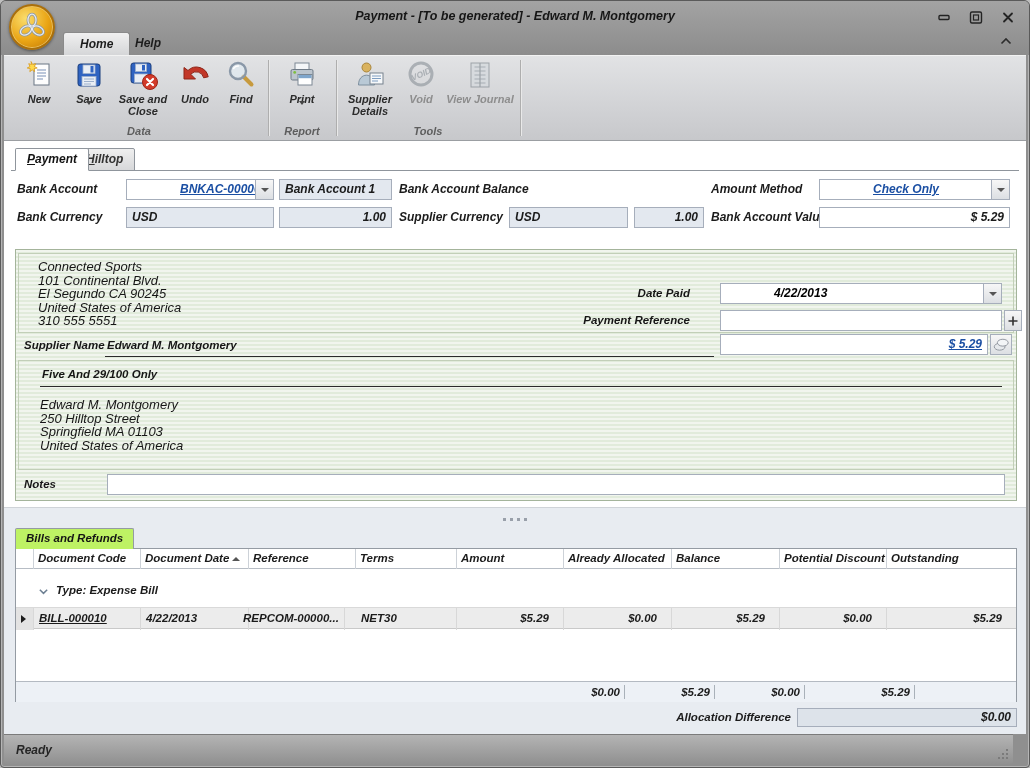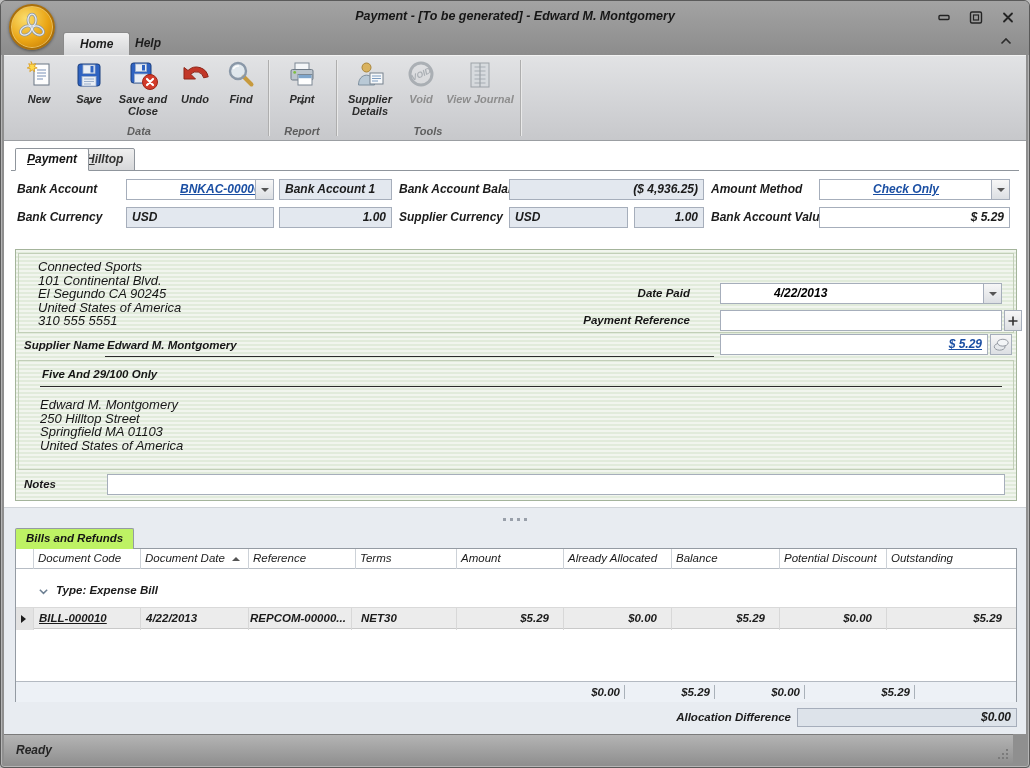--- a/index.html
+++ b/index.html
@@ -88,21 +88,21 @@
                justify-content:center; }
   .splitdots i { width:3px; height:3px; background:#99a0aa; display:block; }
   .btab { position:absolute; left:11px; top:20px; height:21px; line-height:19px; padding:0 10px;
           background:#bef264; border:1px solid #949ba3; border-bottom:none; font-size:11.5px;
           font-weight:bold; color:#141414; border-radius:2px 2px 0 0; z-index:2; }
   .grid { position:absolute; left:11px; top:40px; width:1002px; height:154px; background:#fff;
           border:1px solid #949ba3; }
   .ghead { position:absolute; left:0; top:0; right:0; height:20px; background:#fff;
            border-bottom:1px solid #b7bdc5; }
   .hcell { position:absolute; top:0; height:20px; line-height:19px; font-size:11.5px;
-           font-weight:normal; color:#1b1b1b; padding:0 4px; border-right:1px solid #cdd2d8;
+           font-weight:bold; color:#1b1b1b; padding:0 4px; border-right:1px solid #cdd2d8;
            white-space:nowrap; overflow:hidden; }
   .grow { position:absolute; left:0; right:0; font-size:11.5px; font-weight:bold; color:#1b1b1b; }
   .dcell { position:absolute; top:0; height:22px; line-height:21px; padding:0 5px;
            font-size:11.5px; font-weight:bold; color:#1b1b1b; border-right:1px solid #d8d8d8;
            white-space:nowrap; overflow:hidden; }
   .dcell.money { text-align:right; padding-right:14px; }
   .totals { position:absolute; left:0; right:0; top:132px; height:21px; background:#edf1f6;
             border-top:1px solid #b4bac2; }
   .tval { position:absolute; top:0; width:80px; height:21px; line-height:20px; text-align:right;
           font-size:11.5px; font-weight:bold; color:#1b1b1b; }
@@ -270,21 +270,20 @@
 
     <div class="lbl" style="left:13px;top:38px">Bank Account</div>
     <div class="combo" style="left:122px;top:38px;width:148px">
       <span class="val link">BNKAC-000003</span>
       <span class="dd">
           <i class="tri-down"></i>
         </span>
     </div>
     <div class="fld" style="left:275px;top:38px;width:113px">Bank Account 1</div>
     <div class="lbl" style="left:395px;top:38px">Bank Account Balance</div>
-    <div class="fld num" style="left:505px;top:38px;width:195px">($ 4,936.25)</div>
     <div class="lbl" style="left:707px;top:38px">Amount Method</div>
     <div class="combo" style="left:815px;top:38px;width:191px">
       <span class="val link">Check Only</span>
       <span class="dd">
           <i class="tri-down"></i>
         </span>
     </div>
 
     <div class="lbl" style="left:13px;top:66px">Bank Currency</div>
     <div class="fld" style="left:122px;top:66px;width:148px">USD</div>
@@ -382,21 +381,21 @@
           </svg>
           <span style="position:absolute;left:40px;top:1px">Type: Expense Bill</span>
         </div>
 
         <div style="position:absolute;left:0;right:0;top:58px;height:22px;background:#ececec;border-top:1px solid #d9d9d9;border-bottom:1px solid #c9c9c9">
           <div class="dcell" style="left:0;width:18px;background:#e3e3e3">
             <i style="display:block;margin-top:7px;width:0;height:0;border-top:4px solid transparent;border-bottom:4px solid transparent;border-left:5px solid #1c1c1c"></i>
           </div>
           <div class="dcell" style="left:18px;width:107px"><span style="text-decoration:underline">BILL-000010</span></div>
           <div class="dcell" style="left:125px;width:108px">4/22/2013</div>
-          <div class="dcell" style="left:229px;width:107px">REPCOM-00000...</div>
+          <div class="dcell" style="left:222px;width:107px">REPCOM-00000...</div>
           <div class="dcell" style="left:340px;width:101px">NET30</div>
           <div class="dcell money" style="left:441px;width:107px">$5.29</div>
           <div class="dcell money" style="left:548px;width:108px">$0.00</div>
           <div class="dcell money" style="left:656px;width:108px">$5.29</div>
           <div class="dcell money" style="left:764px;width:107px">$0.00</div>
           <div class="dcell money" style="left:871px;width:129px;border-right:none">$5.29</div>
         </div>
 
         <div class="totals">
           <div class="tval" style="left:524px">$0.00</div>

